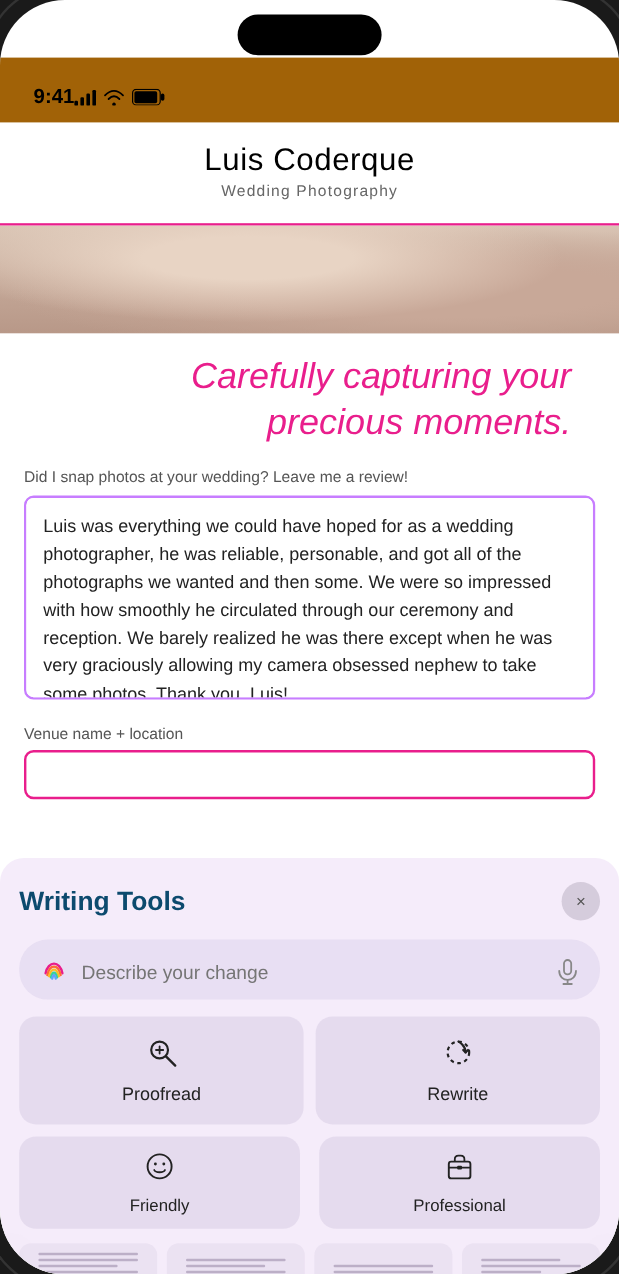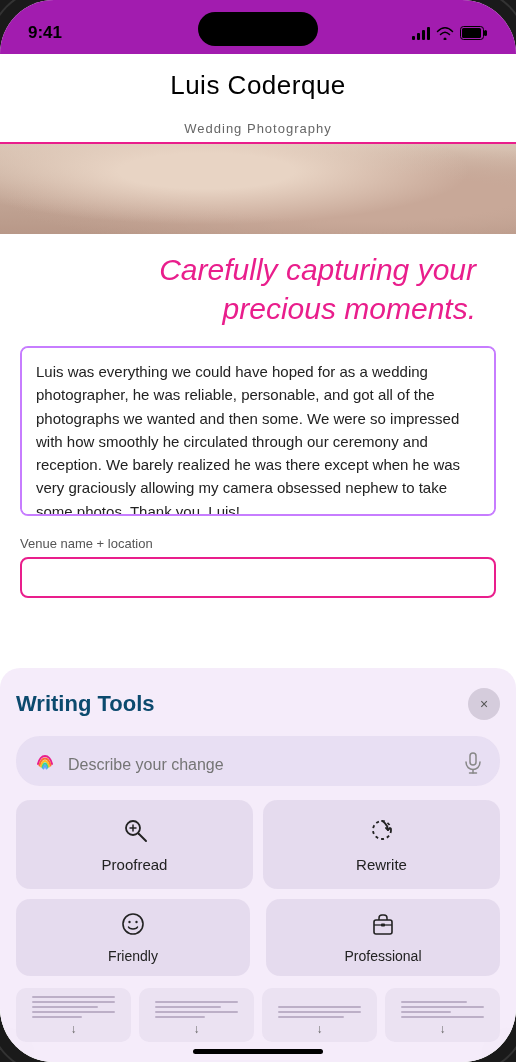--- a/index.html
+++ b/index.html
@@ -19,27 +19,27 @@
       background: #fff;
       border-radius: 54px;
       overflow: hidden;
       position: relative;
       box-shadow: 0 0 0 12px #1a1a1a, 0 0 0 14px #333;
     }
 
     
     .status-bar {
       height: 54px;
-      background: #a21caf;
-      display: flex;
-      align-items: center;
-      justify-content: space-between;
+      background: #a16207;
+      display: flex;
+      align-items: center;
       padding: 12px 28px 0 28px;
       position: relative;
       z-index: 10;
+      margin-top: 48px;
     }
 
     .status-time {
       font-size: 17px;
       font-weight: 600;
       color: #000;
     }
 
     .status-icons {
       display: flex;
@@ -63,36 +63,36 @@
     .page-content {
       background: #fff;
       height: calc(100% - 54px);
       overflow: hidden;
       position: relative;
     }
 
     
     .site-header {
       text-align: center;
-      padding: 16px 20px 6px;
+      padding: 16px 20px 20px;
       border-bottom: 2px solid #e91e8c;
     }
 
     .site-title {
       font-size: 26px;
       font-weight: 300;
       color: #000;
       letter-spacing: 0.5px;
     }
 
     .site-subtitle {
       font-size: 13px;
       color: #666;
       letter-spacing: 1px;
-      margin-top: 20px;
+      margin-top: 2px;
     }
 
     
     .wedding-image {
       width: 100%;
       height: 90px;
       background: linear-gradient(135deg, #d4a0a0 0%, #c8b8a8 30%, #e8d4c0 60%, #f0e8e0 100%);
       overflow: hidden;
       position: relative;
     }
@@ -418,20 +418,21 @@
 
     <div class="wedding-image">
       <div class="wedding-image-inner"></div>
     </div>
 
     <div class="hero-text">
       <div class="hero-heading">Carefully capturing your precious moments.</div>
     </div>
 
     <div class="review-section">
+      <div class="review-label">Did I snap photos at your wedding? Leave me a review!</div>
       <textarea class="review-textarea" style="">Luis was everything we could have hoped for as a wedding photographer, he was reliable, personable, and got all of the photographs we wanted and then some. We were so impressed with how smoothly he circulated through our ceremony and reception. We barely realized he was there except when he was very graciously allowing my camera obsessed nephew to take some photos. Thank you, Luis!</textarea>
     </div>
 
     <div class="venue-section">
       <div class="venue-label">Venue name + location</div>
       <input class="venue-input" type="text" style="">
     </div>
 
     <div class="writing-tools-overlay">
 

